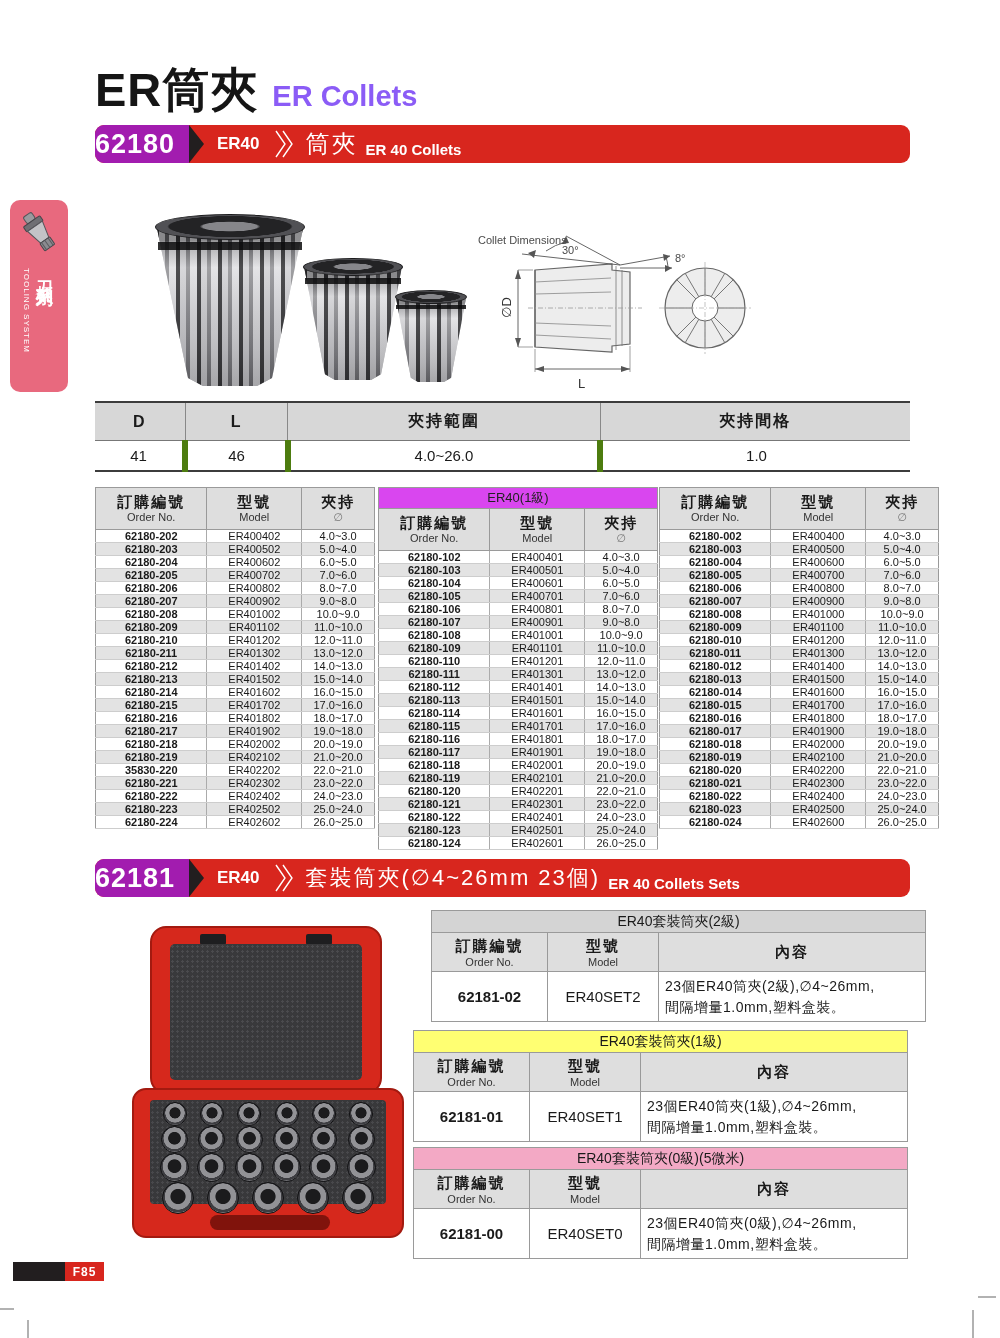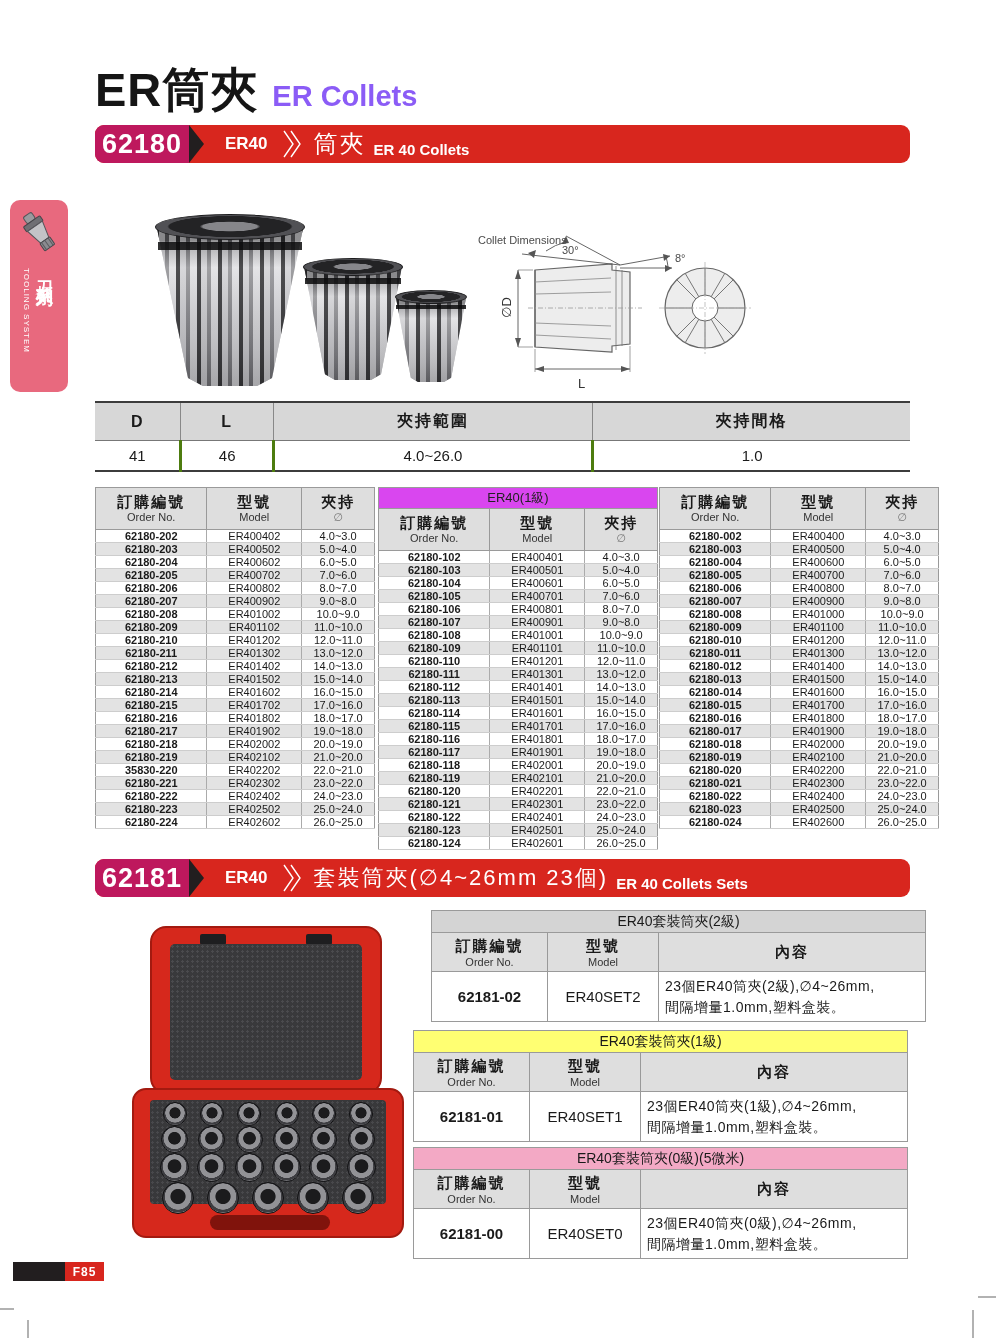--- a/index.html
+++ b/index.html
@@ -7,27 +7,27 @@
         font-family:"Liberation Sans","DejaVu Sans",sans-serif;color:#1a1a1a;}
 
   
   .title-row{position:absolute;left:95px;top:66px;display:flex;align-items:flex-end;gap:14px;}
   .title-zh{font-size:47px;font-weight:bold;letter-spacing:1px;color:#151515;line-height:1;}
   .title-en{font-size:29px;font-weight:bold;color:#8b5cf6;line-height:1.1;}
 
   
   .banner{position:absolute;left:95px;width:815px;height:38px;}
   .banner-red{position:absolute;inset:0;background:#d8261e;border-radius:9px;}
-  .banner-code{position:absolute;left:0;top:0;bottom:0;width:94px;background:#be185d;
-               border-radius:9px 0 0 9px;display:flex;align-items:center;justify-content:center;}
+  .banner-code{position:absolute;left:0;top:0;bottom:0;width:94px;background:#a21caf;
+               border-radius:9px 0 0 9px;display:flex;align-items:center;justify-content:flex-start;}
   .banner-code .tip{position:absolute;left:94px;top:0;width:0;height:0;
         border-top:19px solid transparent;border-bottom:19px solid transparent;border-left:15px solid #221e1f;}
   .banner-code span{color:#fff;font-size:27px;font-weight:bold;letter-spacing:1px;}
   .banner-body{position:absolute;left:122px;right:10px;top:0;bottom:0;display:flex;align-items:center;color:#fff;}
-  .banner-series{font-size:17px;font-weight:bold;margin-right:14px;margin-left:8px;}
+  .banner-series{font-size:17px;font-weight:bold;margin-right:14px;}
   .banner-chev{margin-right:12px;display:flex;align-items:center;}
   .banner-zh{font-size:24px;letter-spacing:2px;white-space:nowrap;}
   .banner-en{font-size:15px;font-weight:bold;margin-left:8px;margin-top:10px;white-space:nowrap;}
 
   
   .side-tab{position:absolute;left:10px;top:200px;width:58px;height:192px;background:#e8697e;
             border-radius:10px;display:flex;flex-direction:column;align-items:center;}
   .side-tab .tool{margin-top:8px;}
   .side-labels{flex:1;display:flex;flex-direction:row;align-items:flex-start;justify-content:center;gap:2px;margin-top:4px;}
   .side-en{writing-mode:vertical-rl;font-size:8px;color:#fff;letter-spacing:1px;}
@@ -49,21 +49,21 @@
   .diagram{position:absolute;left:470px;top:220px;width:310px;height:185px;}
   .diagram svg{position:absolute;left:0;top:0;}
   .dlabel{position:absolute;font-size:11px;color:#4a4a4a;white-space:nowrap;}
   .dlabel.big{font-size:13px;color:#333;}
 
   
   .dim-table{position:absolute;left:95px;top:401px;width:815px;border-collapse:collapse;
              border-top:2px solid #3c3c3c;border-bottom:2px solid #3c3c3c;}
   .dim-table th{background:#d7d7d7;height:35px;font-size:16px;font-weight:bold;letter-spacing:2px;
                 border-bottom:1px solid #777;border-left:1px solid #888;}
-  .dim-table td{height:27px;text-align:center;font-size:15px;border-left:3px solid #4d7c0f;background:#fff;}
+  .dim-table td{height:27px;text-align:center;font-size:15px;border-left:6px solid #4d7c0f;background:#fff;}
   .dim-table th:first-child,.dim-table td:first-child{border-left:none;}
 
   
   .spec-table{position:absolute;top:487px;width:280px;}
   .spec-title{height:21px;display:flex;align-items:center;justify-content:center;
               font-size:13px;color:#222;border:1px solid #9a9a9a;border-bottom:none;box-sizing:border-box;}
   .spec-head{display:flex;height:43px;background:#dedede;border:1px solid #9a9a9a;box-sizing:border-box;}
   .spec-head .sh{display:flex;flex-direction:column;align-items:center;justify-content:center;border-left:1px solid #999;}
   .spec-head .sh:first-child{border-left:none;}
   .spec-head .c1{width:40%;}.spec-head .c2{width:34%;}.spec-head .c3{width:26%;}

